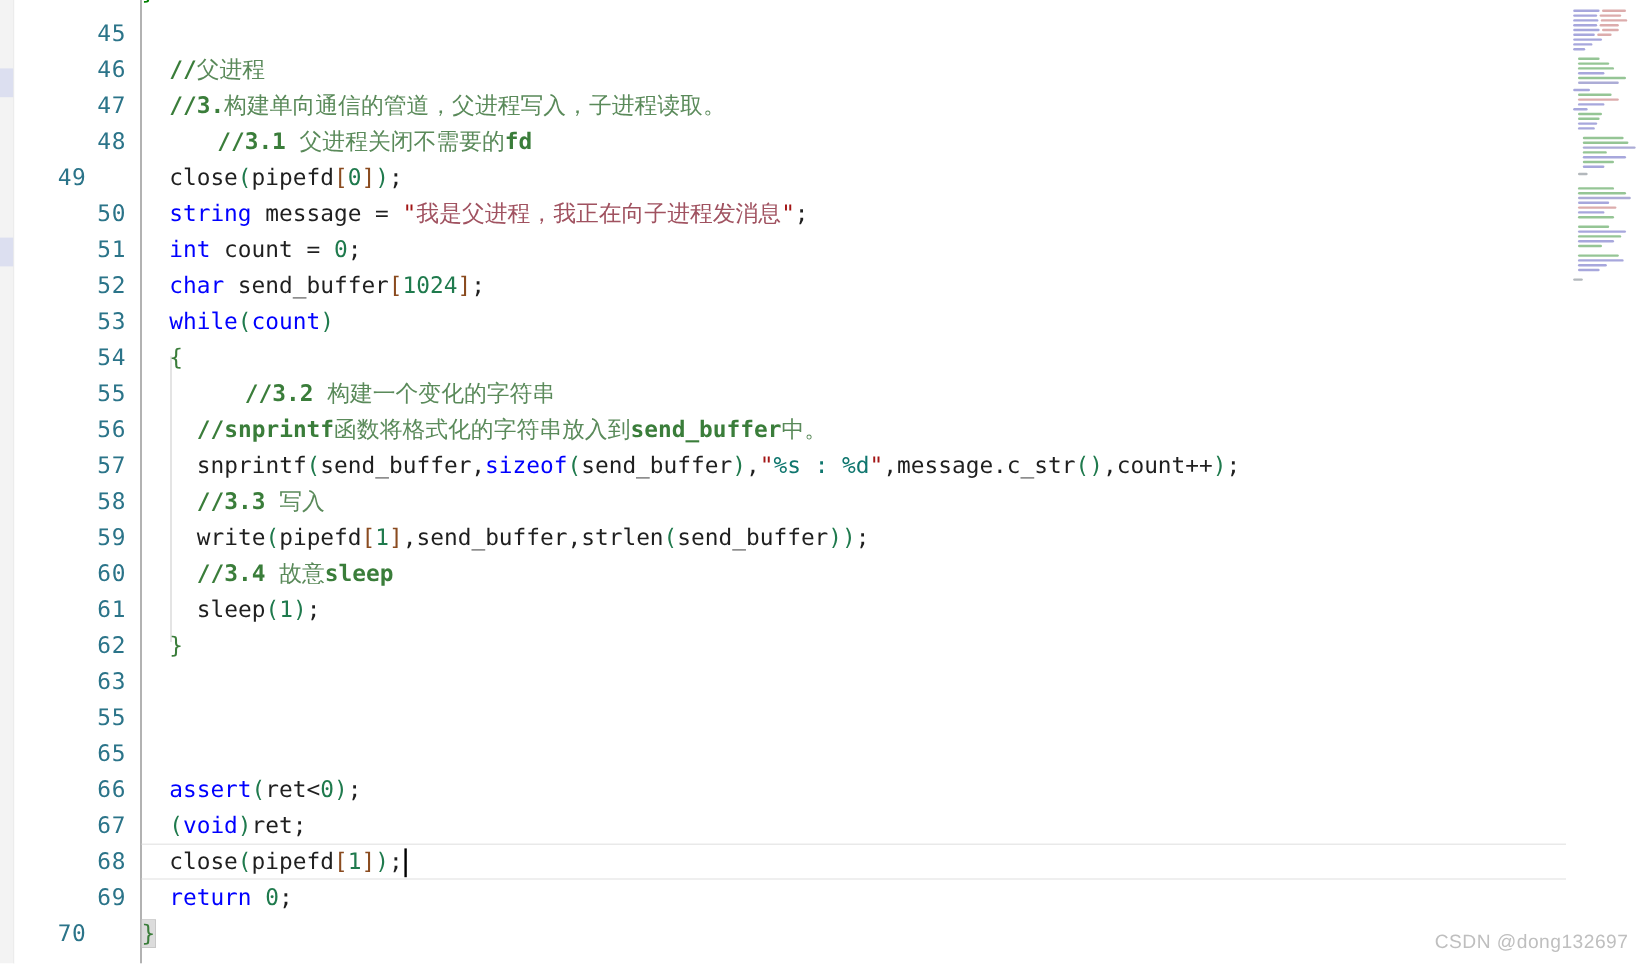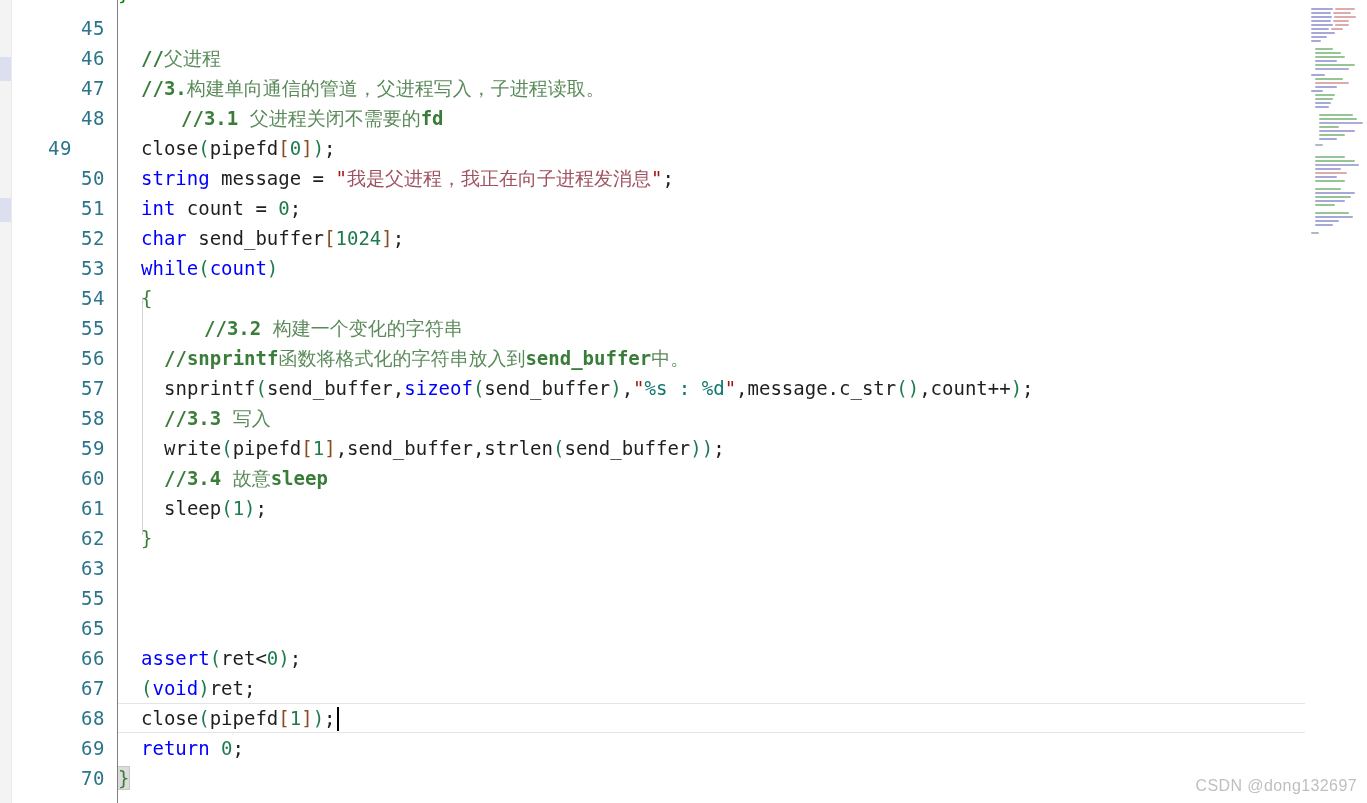--- a/index.html
+++ b/index.html
@@ -200,21 +200,21 @@
       <div class="lnum" style="top: 463px;">60</div>
       <div class="lnum" style="top: 493px;">61</div>
       <div class="lnum" style="top: 523px;">62</div>
       <div class="lnum" style="top: 553px;">63</div>
       <div class="lnum" style="top: 583px;">55</div>
       <div class="lnum" style="top: 613px;">65</div>
       <div class="lnum" style="top: 643px;">66</div>
       <div class="lnum" style="top: 673px;">67</div>
       <div class="lnum" style="top: 703px;">68</div>
       <div class="lnum" style="top: 733px;">69</div>
-      <div class="lnum" style="top: 763px;">70</div>
+      <div class="lnum" style="top: 763px; text-align: center;">70</div>
     </div>
   <div id="gutter-divider"></div>
 
   <div id="code">
     <div id="top-clip">}</div>
     <div id="current-line" style="top: 703px; left: -118px; width: 1367px;"></div>
     <div id="indent-guide" style="left: 24px; top: 297px; height: 238px;"></div>
     <div id="caret" style="top: 707px; left: 219px;"></div>
   <div class="code-line" style="top: 13px; left: 0px;"></div>
       <div class="code-line" style="top: 43px; left: 23px;"><span class="cmt" style="font-weight: 700;">//</span><span class="cmt" style="font-family: &quot;DejaVu Sans&quot;, sans-serif; color: rgb(90, 138, 90);">父进程</span></div>

